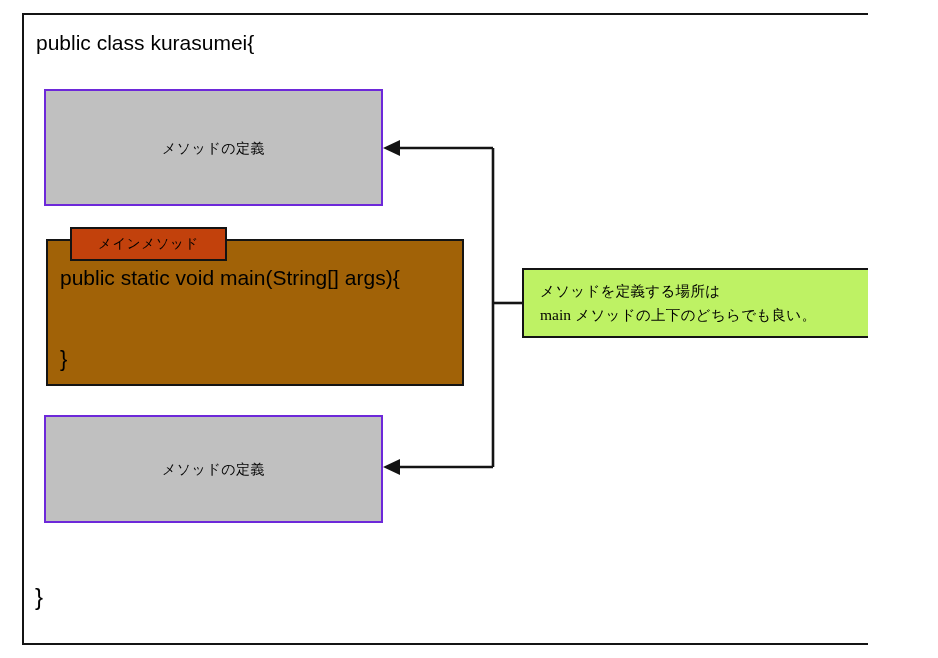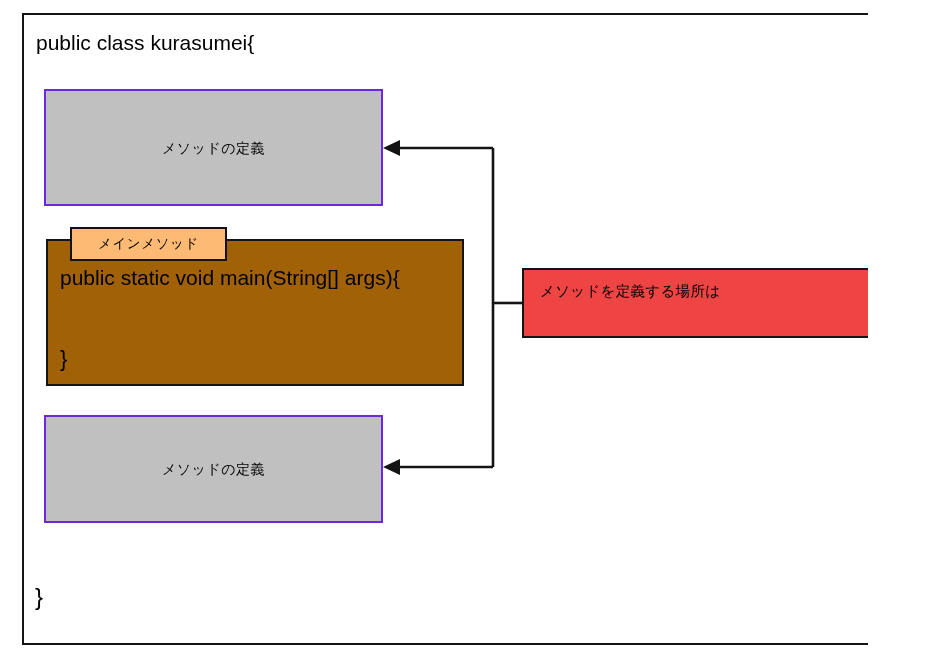--- a/index.html
+++ b/index.html
@@ -124,21 +124,21 @@
     color: #000000;
   }
 
   
   .tag-box {
     position: absolute;
     left: 70px;
     top: 227px;
     width: 157px;
     height: 34px;
-    background: #fdba74;
+    background: #c2410c;
     border: 2px solid #131313;
     box-sizing: border-box;
     display: flex;
     align-items: center;
     justify-content: center;
     z-index: 4;
   }
   .tag-box .label {
     font-size: 13.5px;
     color: #000000;
@@ -146,21 +146,21 @@
     white-space: nowrap;
   }
 
   
   .note-box {
     position: absolute;
     left: 522px;
     top: 268px;
     width: 348px;
     height: 70px;
-    background: #ef4444;
+    background: #bef264;
     border: 2px solid #141414;
     box-sizing: border-box;
     padding: 9px 0 12px 16px;
     z-index: 3;
   }
   .note-line {
     font-size: 14.5px;
     color: #000000;
     line-height: 24px;
     white-space: nowrap;
@@ -204,20 +204,23 @@
   <div class="tag-box">
     <span class="label">メインメソッド</span>
   </div>
 
   <div class="method-box" id="method-box-bottom">
     <span class="label">メソッドの定義</span>
   </div>
 
   <div class="note-box">
     <div class="note-line">メソッドを定義する場所は</div>
+    <div class="note-line">
+      <span class="mono-serif">main</span><span> メソッドの上下のどちらでも良い。</span>
+    </div>
   </div>
 
   <svg class="connector-svg" viewBox="0 0 938 658" xmlns="http://www.w3.org/2000/svg">
 
     <line x1="493" y1="148" x2="493" y2="467" stroke="#141414" stroke-width="2.6"></line>
 
     <line x1="493" y1="303" x2="523" y2="303" stroke="#141414" stroke-width="2.6"></line>
 
     <line x1="493" y1="148" x2="394" y2="148" stroke="#141414" stroke-width="2.6"></line>
     <polygon points="383,148 400,140 400,156" fill="#141414"></polygon>

